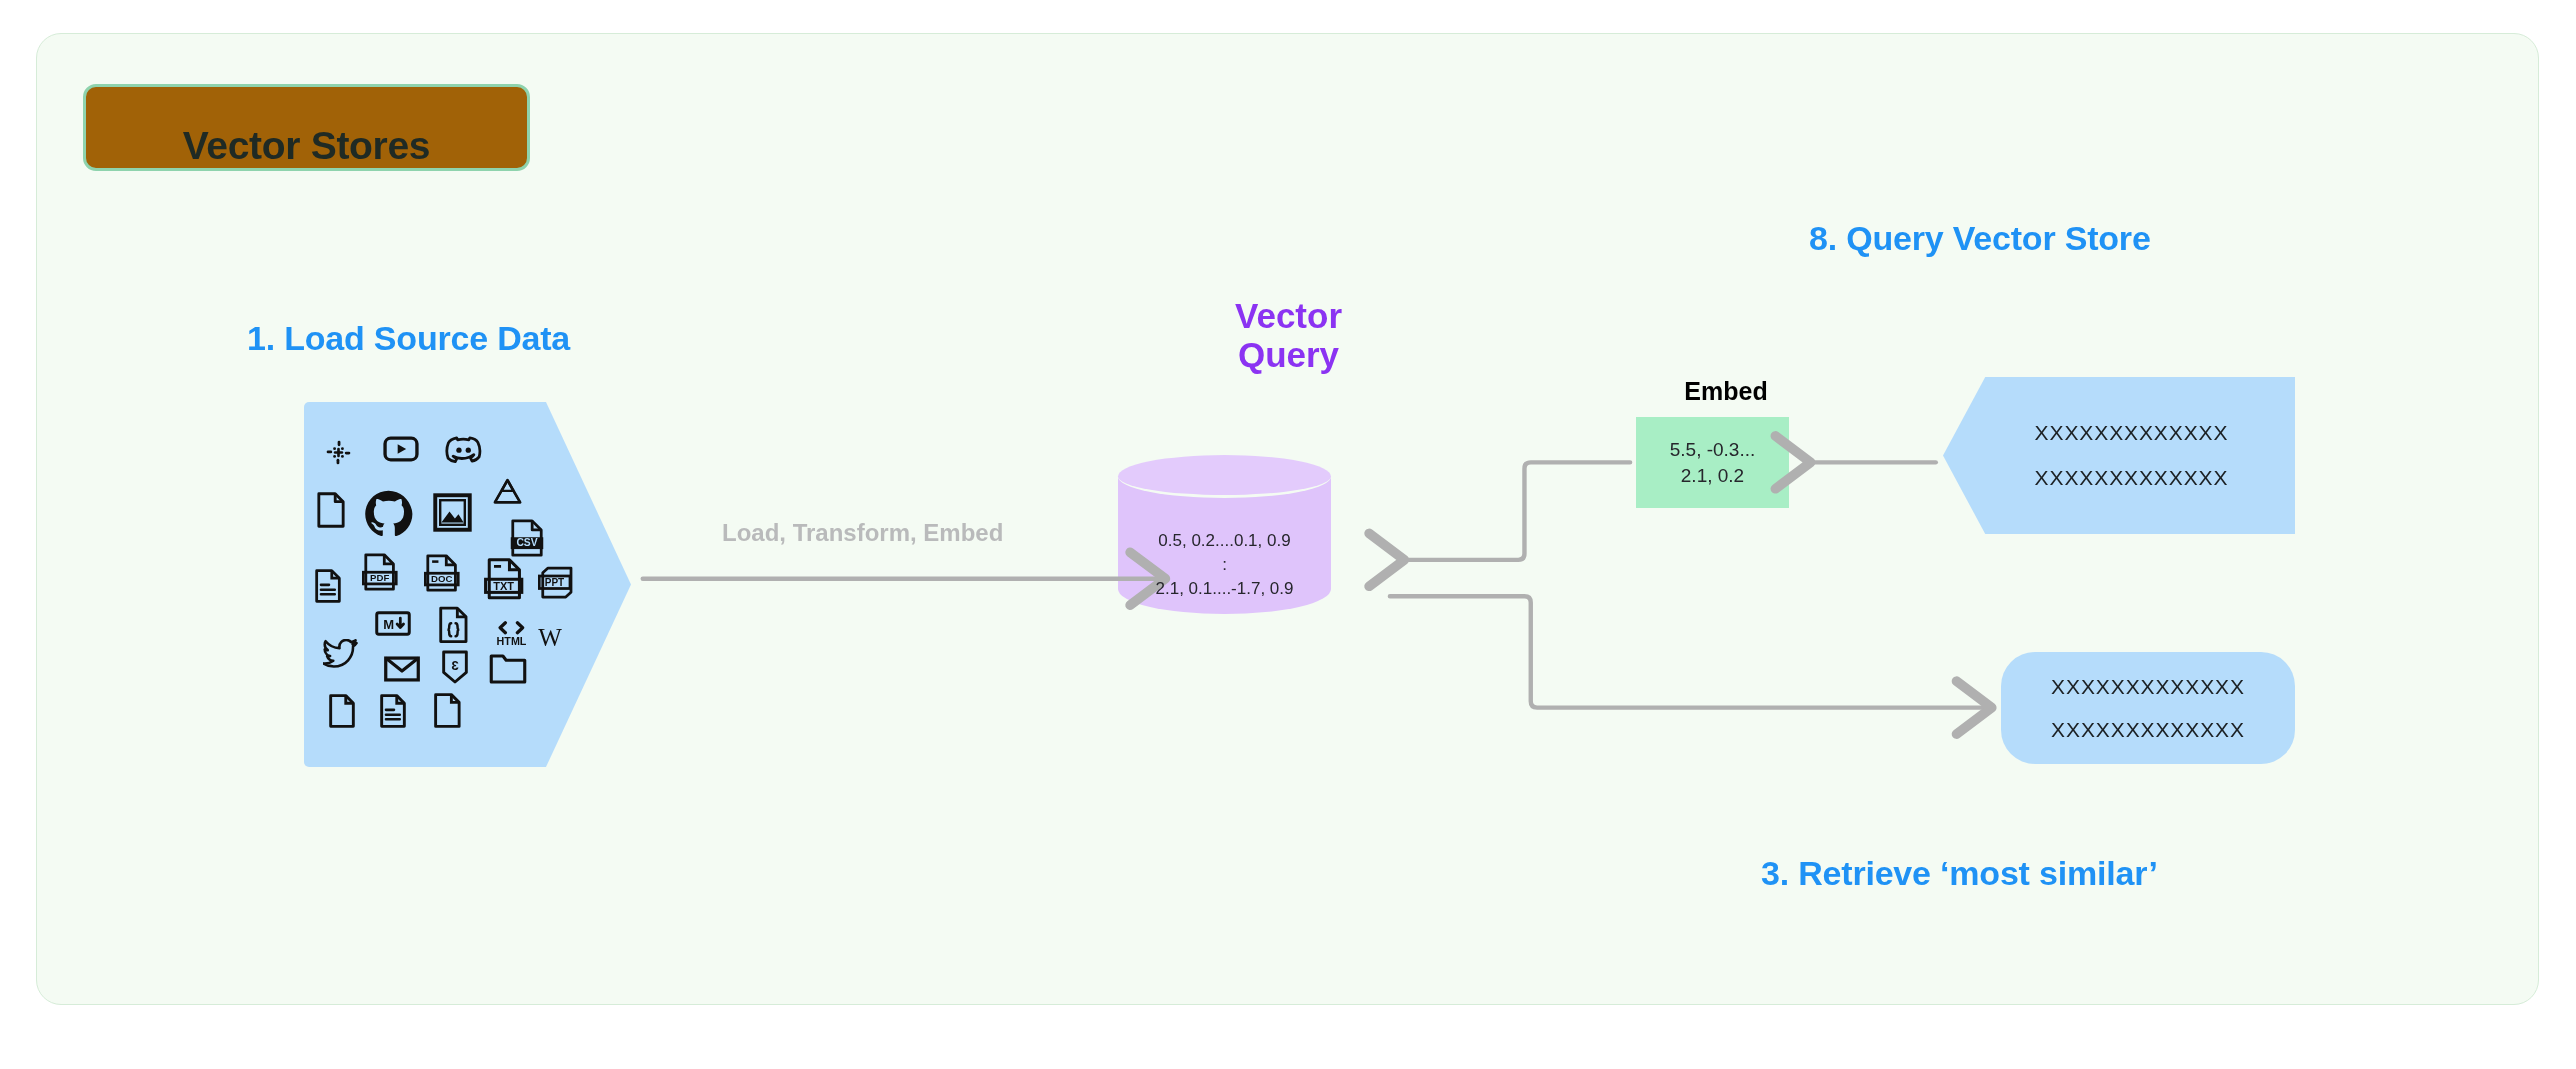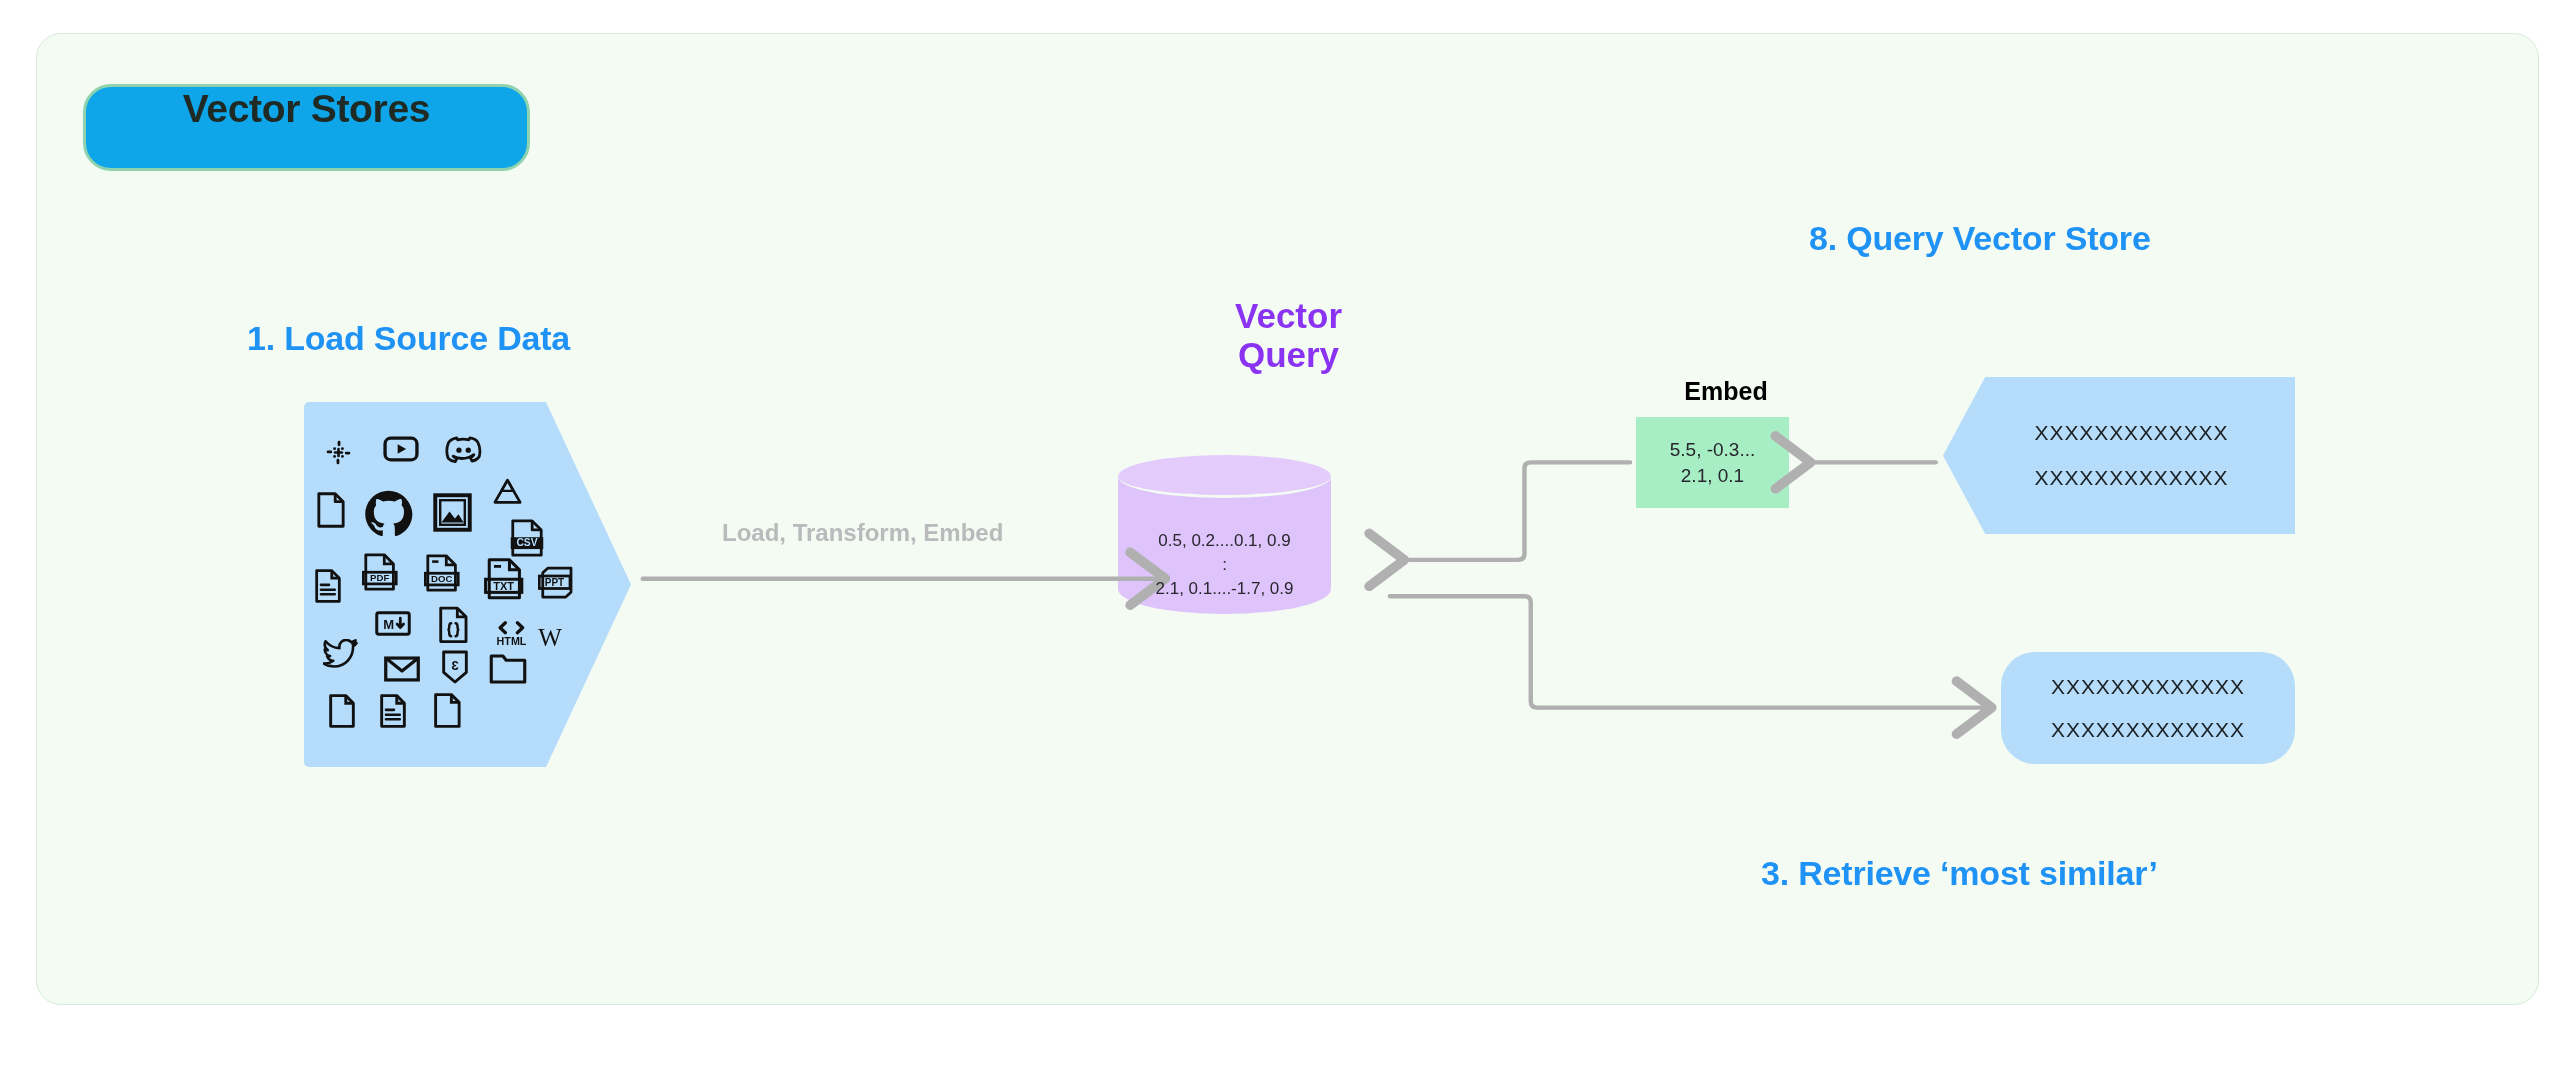--- a/index.html
+++ b/index.html
@@ -26,24 +26,24 @@
     border:1.9px solid #d6ecd8;
     border-radius:25px;
   }
 
   
   #title-pill{
     position:absolute;
     left:83px; top:84px;
     width:447px; height:87px;
     box-sizing:border-box;
-    background:#0ea5e9;
+    background:#a16207;
     border:3.1px solid #8ed3ad;
-    border-radius:28px;
-    display:flex; align-items:flex-start; justify-content:center;
+    border-radius:13px;
+    display:flex; align-items:flex-end; justify-content:center;
   }
   #title-pill .txt{
     font-size:39px;
     font-weight:bold;
     color:#1f2a24;
     letter-spacing:-0.3px;
     white-space:nowrap;
   }
 
   
@@ -439,21 +439,21 @@
     <div id="cyl-top"></div>
     <div id="cyl-text">
       <div>0.5, 0.2....0.1, 0.9</div>
       <div>:</div>
       <div>2.1, 0.1....-1.7, 0.9</div>
     </div>
   </div>
 
   <div id="embed-box">
     <div>5.5, -0.3...</div>
-    <div>2.1, 0.1</div>
+    <div>2.1, 0.2</div>
   </div>
 
   <div id="query-shape">
     <div class="xrow">XXXXXXXXXXXXX</div>
     <div class="xrow">XXXXXXXXXXXXX</div>
   </div>
 
   <div id="retrieve-shape">
     <div class="xrow">XXXXXXXXXXXXX</div>
     <div class="xrow">XXXXXXXXXXXXX</div>

